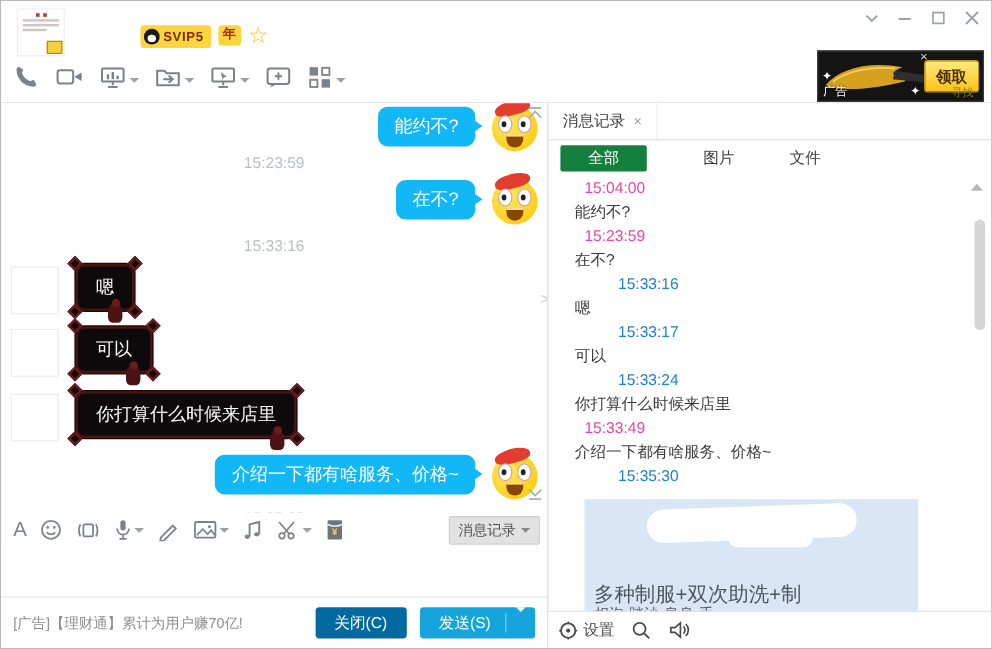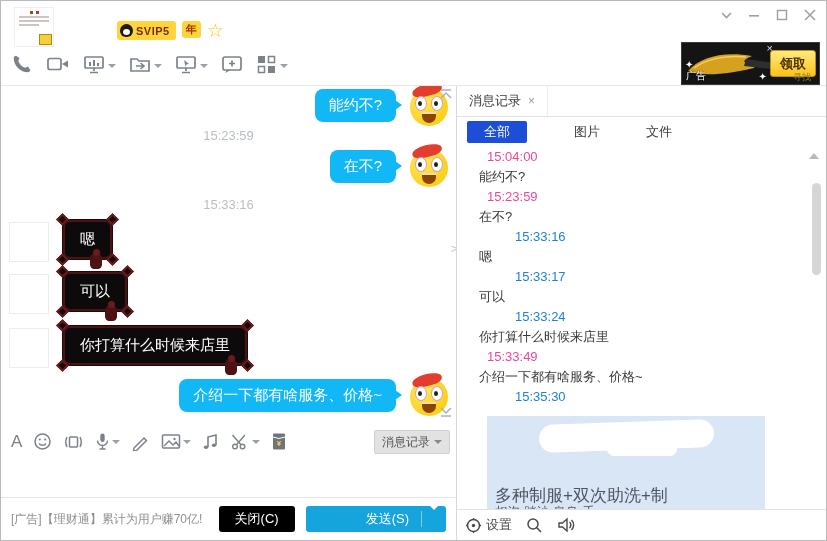--- a/index.html
+++ b/index.html
@@ -60,34 +60,34 @@
   .input-toolbar{position:absolute;left:0;top:341px;width:455px;height:29px;display:flex;align-items:center;gap:11px;padding-left:10px;box-sizing:border-box;}
   .itb{display:flex;align-items:center;gap:2px;color:#7b828a;}
   .itb svg{display:block;}
   .font-a{font-size:17px;color:#7b828a;line-height:18px;}
   .history-btn{position:absolute;right:6px;top:3px;height:22px;background:#e2e2e2;border:1px solid #d0d0d0;border-radius:2px;display:flex;align-items:center;gap:4px;padding:0 7px;font-size:12px;color:#555;}
   .input-area{position:absolute;left:0;top:370px;width:455px;height:44px;background:#fff;}
   
   .status-bar{position:absolute;left:0;bottom:0;width:455px;height:43px;border-top:1px solid #e4e4e4;box-sizing:border-box;display:flex;align-items:center;justify-content:space-between;padding:0 10px;background:#fff;}
   .status-ad{color:#8f8f8f;font-size:12px;}
   .btns{display:flex;gap:11px;align-items:center;}
-  .btn-blue{background:#000000;color:#fff;font-size:13px;border-radius:3px;height:26px;line-height:26px;text-align:center;padding:0 16px;}
-  .btn-send-wrap{display:flex;background:#15a4db;border-radius:3px;height:26px;align-items:center;padding-left:44px;}
+  .btn-blue{background:#0369a1;color:#fff;font-size:13px;border-radius:3px;height:26px;line-height:26px;text-align:center;padding:0 16px;}
+  .btn-send-wrap{display:flex;background:#15a4db;border-radius:3px;height:26px;align-items:center;}
   .btn-send{color:#fff;font-size:13px;padding:0 12px 0 16px;line-height:26px;}
   .btn-send-div{width:1px;height:16px;background:rgba(255,255,255,.45);}
   .btn-send-caret{padding:0 8px;}
   .btn-send-caret .caret{border-top-color:#fff;}
   
   .panel{position:absolute;left:455px;top:85px;right:0;bottom:0;background:#fff;border-left:1px solid #d9d9d9;}
   .panel-tabbar{position:absolute;left:0;top:0;right:0;height:30px;border-bottom:1px solid #e0e0e0;display:flex;align-items:center;}
   .panel-tab{display:flex;align-items:center;gap:7px;padding:0 12px;height:100%;border-right:1px solid #ededed;font-size:13px;color:#3c3c3c;}
   .panel-tab .x{color:#9aa0a6;font-size:12px;}
   .filterbar{position:absolute;left:0;top:31px;right:0;height:29px;display:flex;align-items:center;gap:0;}
   .filter{font-size:13px;color:#3c3c3c;width:72px;text-align:center;}
-  .filter.active{background:#1d4ed8;color:#fff;height:22px;line-height:22px;width:60px;border-radius:2px;margin-left:10px;margin-right:24px;}
+  .filter.active{background:#15803d;color:#fff;height:22px;line-height:22px;width:72px;border-radius:2px;margin-left:10px;margin-right:24px;}
   .hist-list{position:absolute;left:0;top:61px;right:0;height:269px;overflow:hidden;}
   .h-time{padding-left:30px;height:20px;line-height:20px;font-size:13px;}
   .h-time.green{color:#ec4899;} .h-time.blue{color:#2082d5;}
   .h-msg{padding-left:22px;height:20px;line-height:20px;font-size:13px;color:#3a3a3a;}
   .hist-scroll-up{position:absolute;right:7px;top:6px;width:0;height:0;border-left:5px solid transparent;border-right:5px solid transparent;border-bottom:6px solid #b8b8b8;}
   .hist-thumb{position:absolute;right:5px;top:36px;width:9px;height:92px;background:#d6d6d6;border-radius:5px;}
   .img-preview{position:absolute;left:30px;top:330px;width:278px;height:96px;background:#d9e6f6;overflow:hidden;}
   .img-blob{position:absolute;left:52px;top:6px;width:175px;height:28px;background:#fff;border-radius:14px;transform:rotate(-2deg);}
   .img-blob2{position:absolute;left:120px;top:26px;width:70px;height:14px;background:#fff;border-radius:8px;}
   .img-title{position:absolute;left:8px;top:42px;color:#a66bd8;font-size:15px;white-space:nowrap;}

